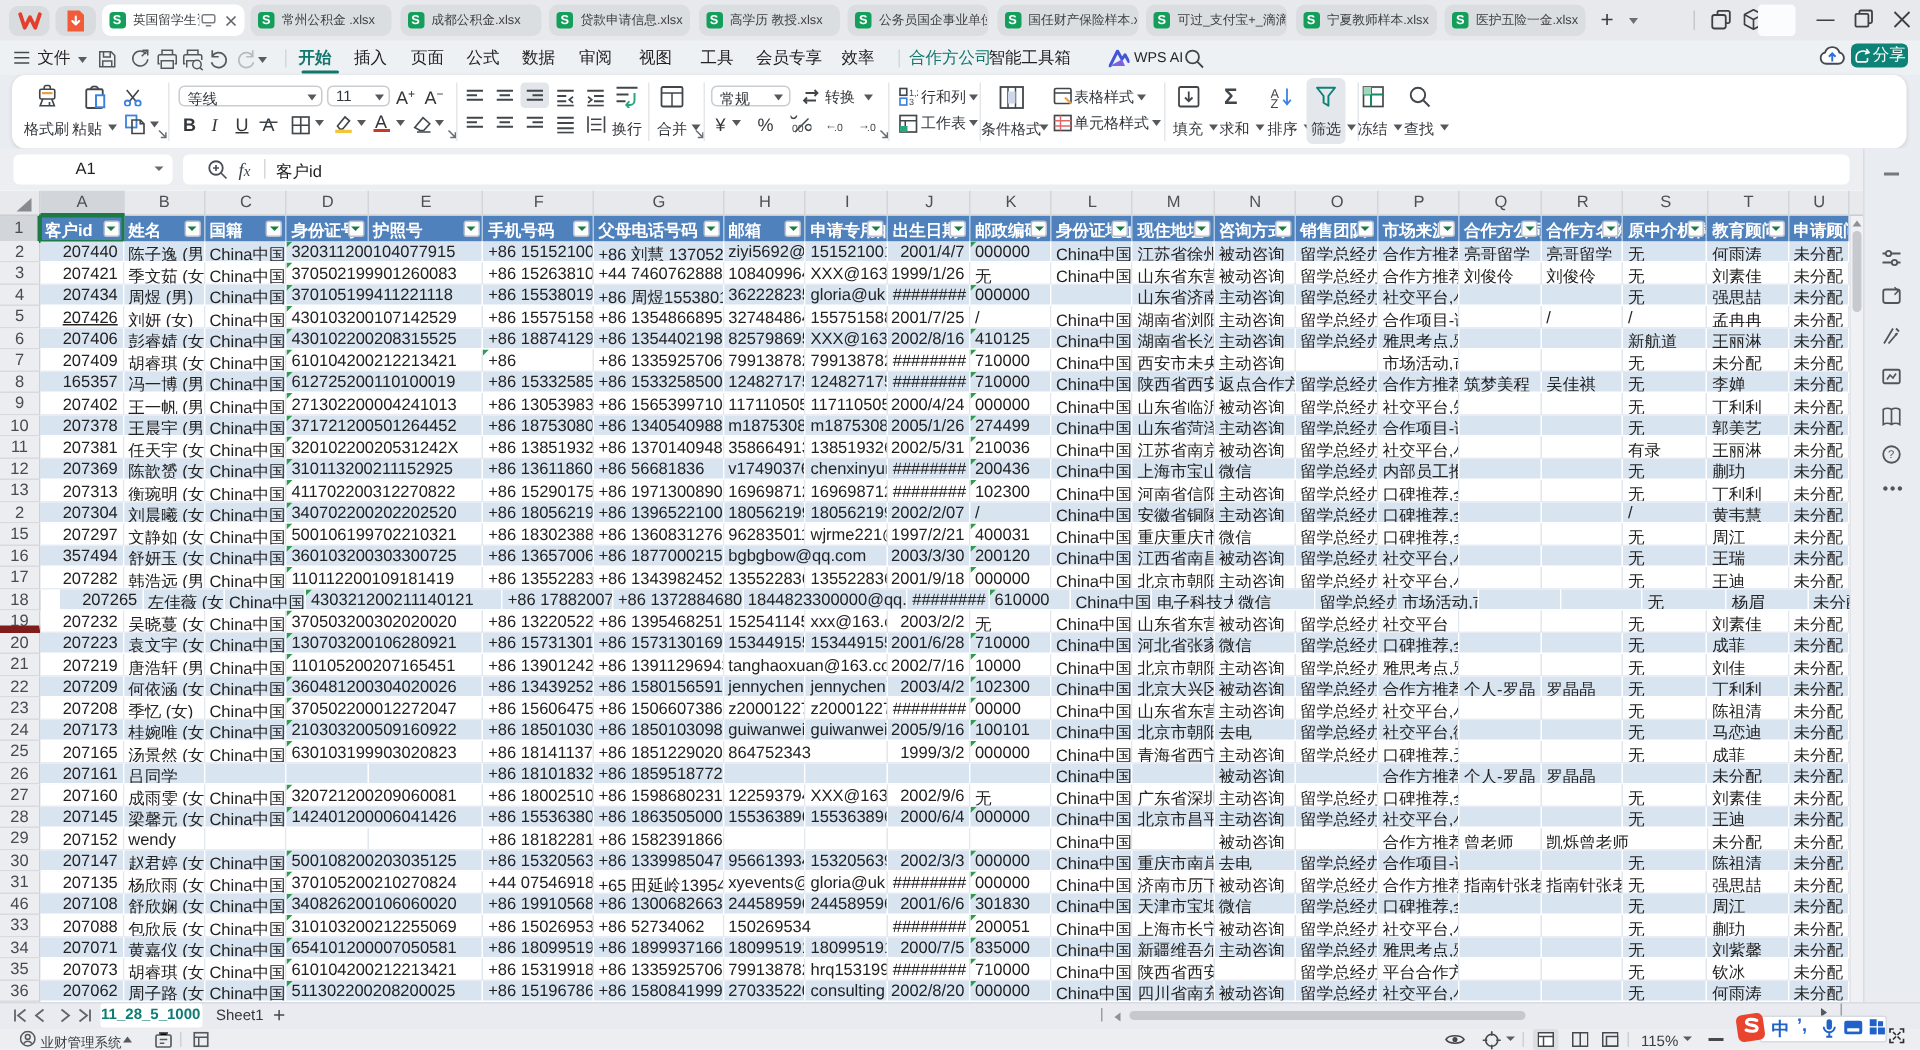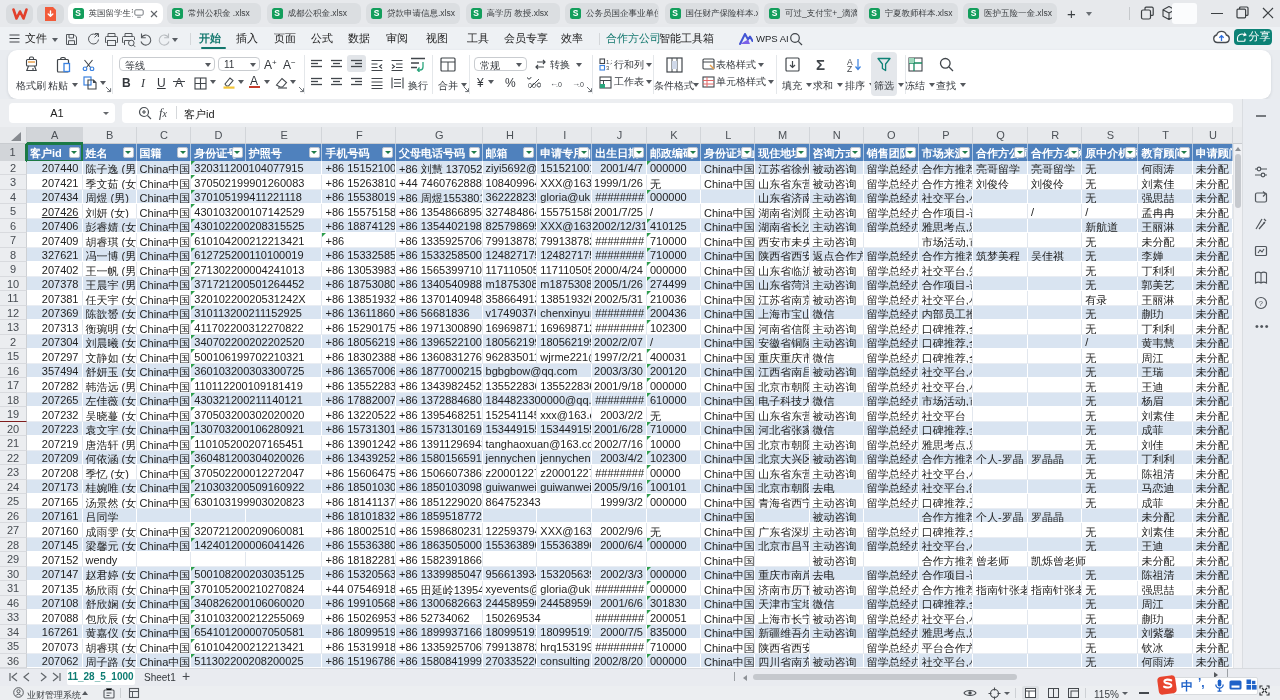--- a/index.html
+++ b/index.html
@@ -477,21 +477,21 @@
 <div class="gut" style="top:135.0px;height:14.5px;line-height:14.5px;border-bottom:1px solid #d8dade">9</div>
 <div class="gut" style="top:149.5px;height:14.5px;line-height:14.5px;border-bottom:1px solid #d8dade">10</div>
 <div class="gut" style="top:164.0px;height:14.5px;line-height:14.5px;border-bottom:1px solid #d8dade">11</div>
 <div class="gut" style="top:178.5px;height:14.5px;line-height:14.5px;border-bottom:1px solid #d8dade">12</div>
 <div class="gut" style="top:193.0px;height:14.5px;line-height:14.5px;border-bottom:1px solid #d8dade">13</div>
 <div class="gut" style="top:207.5px;height:14.5px;line-height:14.5px;border-bottom:1px solid #d8dade">2</div>
 <div class="gut" style="top:222.0px;height:14.5px;line-height:14.5px;border-bottom:1px solid #d8dade">15</div>
 <div class="gut" style="top:236.5px;height:14.5px;line-height:14.5px;border-bottom:1px solid #d8dade">16</div>
 <div class="gut" style="top:251.0px;height:14.5px;line-height:14.5px;border-bottom:1px solid #d8dade">17</div>
 <div class="gut" style="top:265.5px;height:14.5px;line-height:14.5px;border-bottom:1px solid #d8dade">18</div>
-<div class="gut" style="top:280.0px;height:14.5px;line-height:14.5px;border-bottom:1px solid #7f1d1d">19</div>
+<div class="gut" style="top:280.0px;height:14.5px;line-height:14.5px;border-bottom:5px solid #7f1d1d">19</div>
 <div class="gut" style="top:294.5px;height:14.5px;line-height:14.5px;border-bottom:1px solid #d8dade">20</div>
 <div class="gut" style="top:309.0px;height:14.5px;line-height:14.5px;border-bottom:1px solid #d8dade">21</div>
 <div class="gut" style="top:323.5px;height:14.5px;line-height:14.5px;border-bottom:1px solid #d8dade">22</div>
 <div class="gut" style="top:338.0px;height:14.5px;line-height:14.5px;border-bottom:1px solid #d8dade">23</div>
 <div class="gut" style="top:352.5px;height:14.5px;line-height:14.5px;border-bottom:1px solid #d8dade">24</div>
 <div class="gut" style="top:367.0px;height:14.5px;line-height:14.5px;border-bottom:1px solid #d8dade">25</div>
 <div class="gut" style="top:381.5px;height:14.5px;line-height:14.5px;border-bottom:1px solid #d8dade">26</div>
 <div class="gut" style="top:396.0px;height:14.5px;line-height:14.5px;border-bottom:1px solid #d8dade">27</div>
 <div class="gut" style="top:410.5px;height:14.5px;line-height:14.5px;border-bottom:1px solid #d8dade">28</div>
 <div class="gut" style="top:425.0px;height:14.5px;line-height:14.5px;border-bottom:1px solid #d8dade">29</div>
@@ -677,21 +677,21 @@
     </div>
 <div class="ab row bnd" style="top:218.5px;height:14.5px">
       <div class="c tr" style="width:55.5px;">207406</div>
       <div class="c tl" style="width:54.099999999999994px;">彭睿婧 (女)</div>
       <div class="c tl" style="width:54.70000000000002px;">China中国</div>
       <div class="c tl" style="width:131.2px;"><span class="gtri"></span>430102200208315525</div>
       <div class="c tl" style="width:73.5px;">+86 18874129466</div>
       <div class="c tl" style="width:86.60000000000002px;">+86 13544021983</div>
       <div class="c tl" style="width:54.799999999999955px;">8257986950</div>
       <div class="c tl" style="width:54.80000000000007px;">XXX@163.c</div>
-      <div class="c tr" style="width:54.799999999999955px;">2002/12/31</div>
+      <div class="c tr" style="width:54.799999999999955px;">2002/8/16</div>
       <div class="c tl" style="width:54px;"><span class="gtri"></span>410125</div>
       <div class="c tl" style="width:54.39999999999998px;">China中国</div>
       <div class="c tl" style="width:54.200000000000045px;">湖南省长沙市</div>
       <div class="c tl" style="width:54.299999999999955px;">主动咨询</div>
       <div class="c tl" style="width:55.0px;">留学总经办</div>
       <div class="c tl" style="width:54.200000000000045px;">雅思考点,雅思考点</div>
       <div class="c tl" style="width:54.89999999999998px;"></div>
       <div class="c tl" style="width:54.40000000000009px;"></div>
       <div class="c tl" style="width:56.19999999999982px;">新航道</div>
       <div class="c tl" style="width:54.200000000000045px;">王丽淋</div>
@@ -713,21 +713,21 @@
       <div class="c tl" style="width:54.299999999999955px;">主动咨询</div>
       <div class="c tl" style="width:55.0px;"></div>
       <div class="c tl" style="width:54.200000000000045px;">市场活动,市场活动</div>
       <div class="c tl" style="width:54.89999999999998px;"></div>
       <div class="c tl" style="width:54.40000000000009px;"></div>
       <div class="c tl" style="width:56.19999999999982px;">无</div>
       <div class="c tl" style="width:54.200000000000045px;">未分配</div>
       <div class="c tl" style="width:40.200000000000045px;">未分配</div>
     </div>
 <div class="ab row bnd" style="top:247.5px;height:14.5px">
-      <div class="c tr" style="width:55.5px;">327621</div>
+      <div class="c tr" style="width:55.5px;">165357</div>
       <div class="c tl" style="width:54.099999999999994px;">冯一博 (男)</div>
       <div class="c tl" style="width:54.70000000000002px;">China中国</div>
       <div class="c tl" style="width:131.2px;"><span class="gtri"></span>612725200110100019</div>
       <div class="c tl" style="width:73.5px;">+86 15332585001</div>
       <div class="c tl" style="width:86.60000000000002px;">+86 15332585001</div>
       <div class="c tl" style="width:54.799999999999955px;">1248271750</div>
       <div class="c tl" style="width:54.80000000000007px;">124827175</div>
       <div class="c tl" style="width:54.799999999999955px;">########</div>
       <div class="c tl" style="width:54px;"><span class="gtri"></span>710000</div>
       <div class="c tl" style="width:54.39999999999998px;">China中国</div>
@@ -932,21 +932,21 @@
       <div class="c tl" style="width:54.299999999999955px;">主动咨询</div>
       <div class="c tl" style="width:55.0px;">留学总经办</div>
       <div class="c tl" style="width:54.200000000000045px;">社交平台,小红书</div>
       <div class="c tl" style="width:54.89999999999998px;"></div>
       <div class="c tl" style="width:54.40000000000009px;"></div>
       <div class="c tl" style="width:56.19999999999982px;">无</div>
       <div class="c tl" style="width:54.200000000000045px;">王迪</div>
       <div class="c tl" style="width:40.200000000000045px;">未分配</div>
     </div>
 <div class="ab row bnd" style="top:392.5px;height:14.5px">
-      <div class="c tr" style="width:55.5px;">207265</div>
+      <div class="c tr" style="width:55.5px;margin-left:13px;">207265</div>
       <div class="c tl" style="width:54.099999999999994px;">左佳薇 (女)</div>
       <div class="c tl" style="width:54.70000000000002px;">China中国</div>
       <div class="c tl" style="width:131.2px;"><span class="gtri"></span>430321200211140121</div>
       <div class="c tl" style="width:73.5px;">+86 17882007463</div>
       <div class="c tl" style="width:86.60000000000002px;">+86 13728846803</div>
       <div class="c tl" style="width:109.60000000000002px;">1844823300000@qq.com</div>
       <div class="c tl" style="width:54.799999999999955px;">########</div>
       <div class="c tl" style="width:54px;"><span class="gtri"></span>610000</div>
       <div class="c tl" style="width:54.39999999999998px;">China中国</div>
       <div class="c tl" style="width:54.200000000000045px;">电子科技大学</div>
@@ -1281,21 +1281,21 @@
       <div class="c tl" style="width:54.299999999999955px;">被动咨询</div>
       <div class="c tl" style="width:55.0px;">留学总经办</div>
       <div class="c tl" style="width:54.200000000000045px;">社交平台,小红书</div>
       <div class="c tl" style="width:54.89999999999998px;"></div>
       <div class="c tl" style="width:54.40000000000009px;"></div>
       <div class="c tl" style="width:56.19999999999982px;">无</div>
       <div class="c tl" style="width:54.200000000000045px;">蒯玏</div>
       <div class="c tl" style="width:40.200000000000045px;">未分配</div>
     </div>
 <div class="ab row bnd" style="top:624.5px;height:14.5px">
-      <div class="c tr" style="width:55.5px;">167261</div>
+      <div class="c tr" style="width:55.5px;">207071</div>
       <div class="c tl" style="width:54.099999999999994px;">黄嘉仪 (女)</div>
       <div class="c tl" style="width:54.70000000000002px;">China中国</div>
       <div class="c tl" style="width:131.2px;"><span class="gtri"></span>654101200007050581</div>
       <div class="c tl" style="width:73.5px;">+86 18099519363</div>
       <div class="c tl" style="width:86.60000000000002px;">+86 18999371663</div>
       <div class="c tl" style="width:54.799999999999955px;">1809951910</div>
       <div class="c tl" style="width:54.80000000000007px;">180995191</div>
       <div class="c tr" style="width:54.799999999999955px;">2000/7/5</div>
       <div class="c tl" style="width:54px;"><span class="gtri"></span>835000</div>
       <div class="c tl" style="width:54.39999999999998px;">China中国</div>

